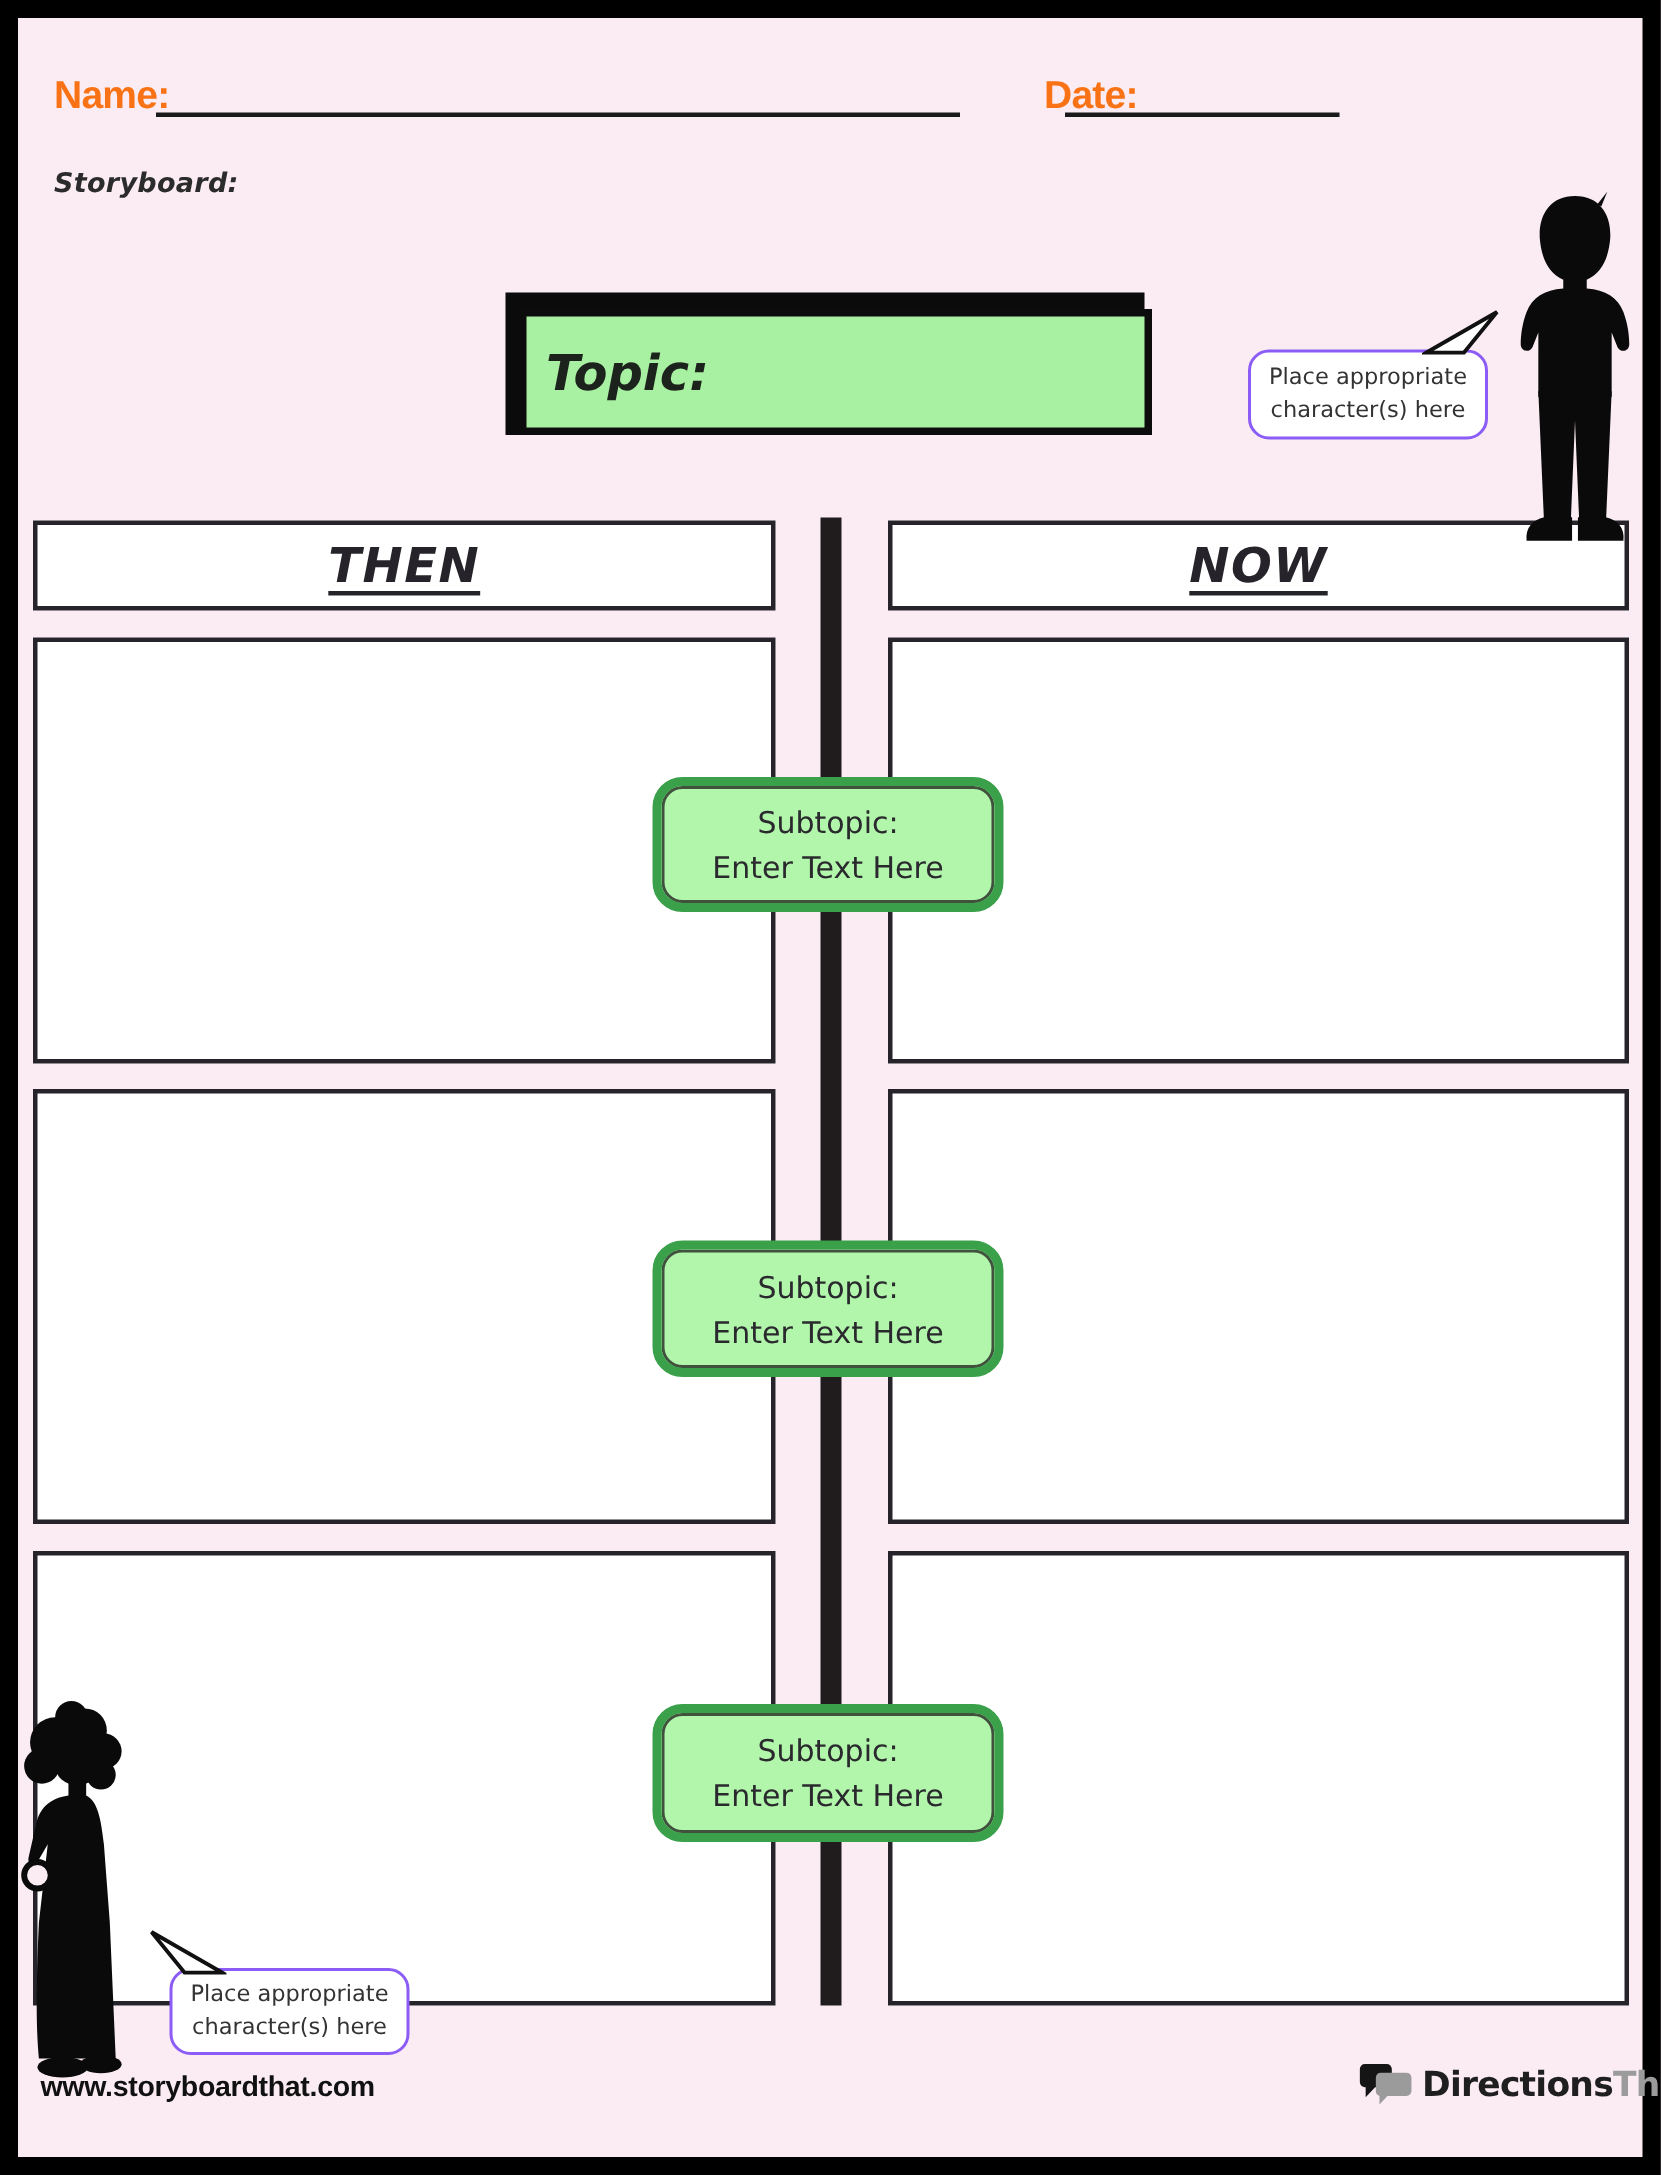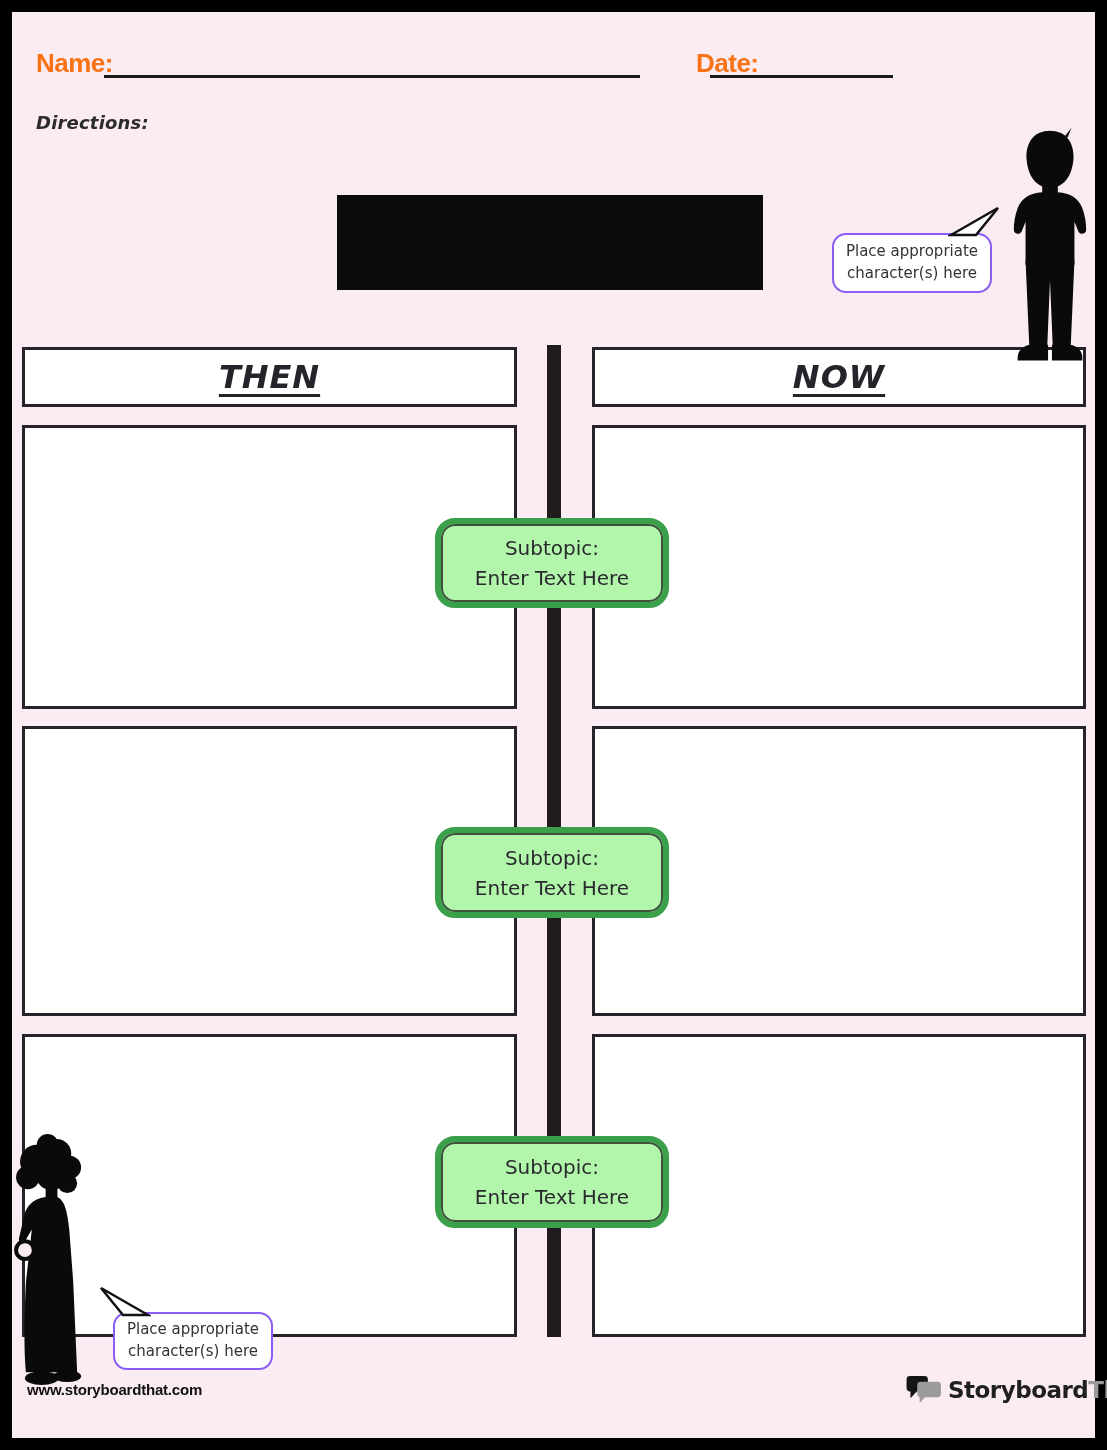--- a/index.html
+++ b/index.html
@@ -49,42 +49,45 @@
               box-shadow: inset 0 0 0 2px rgba(25,25,25,0.75);
               display:flex; flex-direction:column; align-items:center; justify-content:center;
               z-index:4; text-align:center; }
   .subtopic div { font-size:20px; line-height:1.5; color:#2a2a2e; }
 
   
   .char { position:absolute; z-index:5; }
 
   
   .website { position:absolute; left:27px; top:1381px; z-index:6;
-             font-family:"Liberation Sans", sans-serif; font-weight:bold; font-size:15px;
+             font-family:"Liberation Sans", sans-serif; font-weight:bold; font-size:19px;
              color:#111; letter-spacing:-0.2px; }
   .logo { position:absolute; left:906px; top:1374px; z-index:3;
           display:flex; align-items:center; gap:6px; }
   .logo-text { font-size:23px; font-weight:600; letter-spacing:-0.5px; }
   .logo-text .primary { color:#1f1f1f; }
   .logo-text .secondary { color:#9b9b9b; }
 </style>
 </head>
 <body>
 
 <div class="page">
   <div class="canvas"></div>
 
   <span class="label-bold" style="left:36px; top:48px;">Name:</span>
   <span class="fill-line" style="left:104px; top:48px; width:536px;"></span>
   <span class="label-bold" style="left:696px; top:48px;">Date:</span>
   <span class="fill-line" style="left:710px; top:48px; width:183px;"></span>
 
-  <span class="directions">Directions:</span>
+  <span class="directions">Storyboard:</span>
 
   <div class="topic-shadow"></div>
+  <div class="topic-box">
+    <span>Topic:</span>
+  </div>
 
   <div class="bubble" style="left:832px; top:233px; width:160px; height:60px;">
     <span>Place appropriate character(s) here</span>
   </div>
   <svg class="tail" style="left:948px; top:206px;" width="54" height="31" viewBox="0 0 54 31">
     <path d="M3 29 L50 2 L28 29 Z" fill="#ffffff" stroke="#111" stroke-width="2.5"></path>
   </svg>
 
   <svg class="char" style="left:1006px; top:126px;" width="88" height="248" viewBox="0 0 90 250">
     <g fill="#0a0a0a">
@@ -156,16 +159,16 @@
   <span class="website">www.storyboardthat.com</span>
 
   <div class="logo">
     <svg width="36" height="31" viewBox="0 0 37 32">
       <path d="M4 2 h15 a3.5 3.5 0 0 1 3.5 3.5 v9 a3.5 3.5 0 0 1 -3.5 3.5 h-8 l-6.5 7 v-7 h-0.5
                a3.5 3.5 0 0 1 -3.5 -3.5 v-9 a3.5 3.5 0 0 1 3.5 -3.5 z" fill="#151515"></path>
       <path d="M15 8 h17.5 a3.5 3.5 0 0 1 3.5 3.5 v9 a3.5 3.5 0 0 1 -3.5 3.5 h-13 l-5.5 6 v-6
                a3.5 3.5 0 0 1 -2.5 -3.5 v-9 a3.5 3.5 0 0 1 3.5 -3.5 z" fill="#9b9b9b"></path>
     </svg>
     <span class="logo-text">
-      <span class="primary">Storyboard</span><span class="secondary">That</span>
+      <span class="primary">Directions</span><span class="secondary">That</span>
     </span>
   </div>
 </div>
 
 </body></html>

